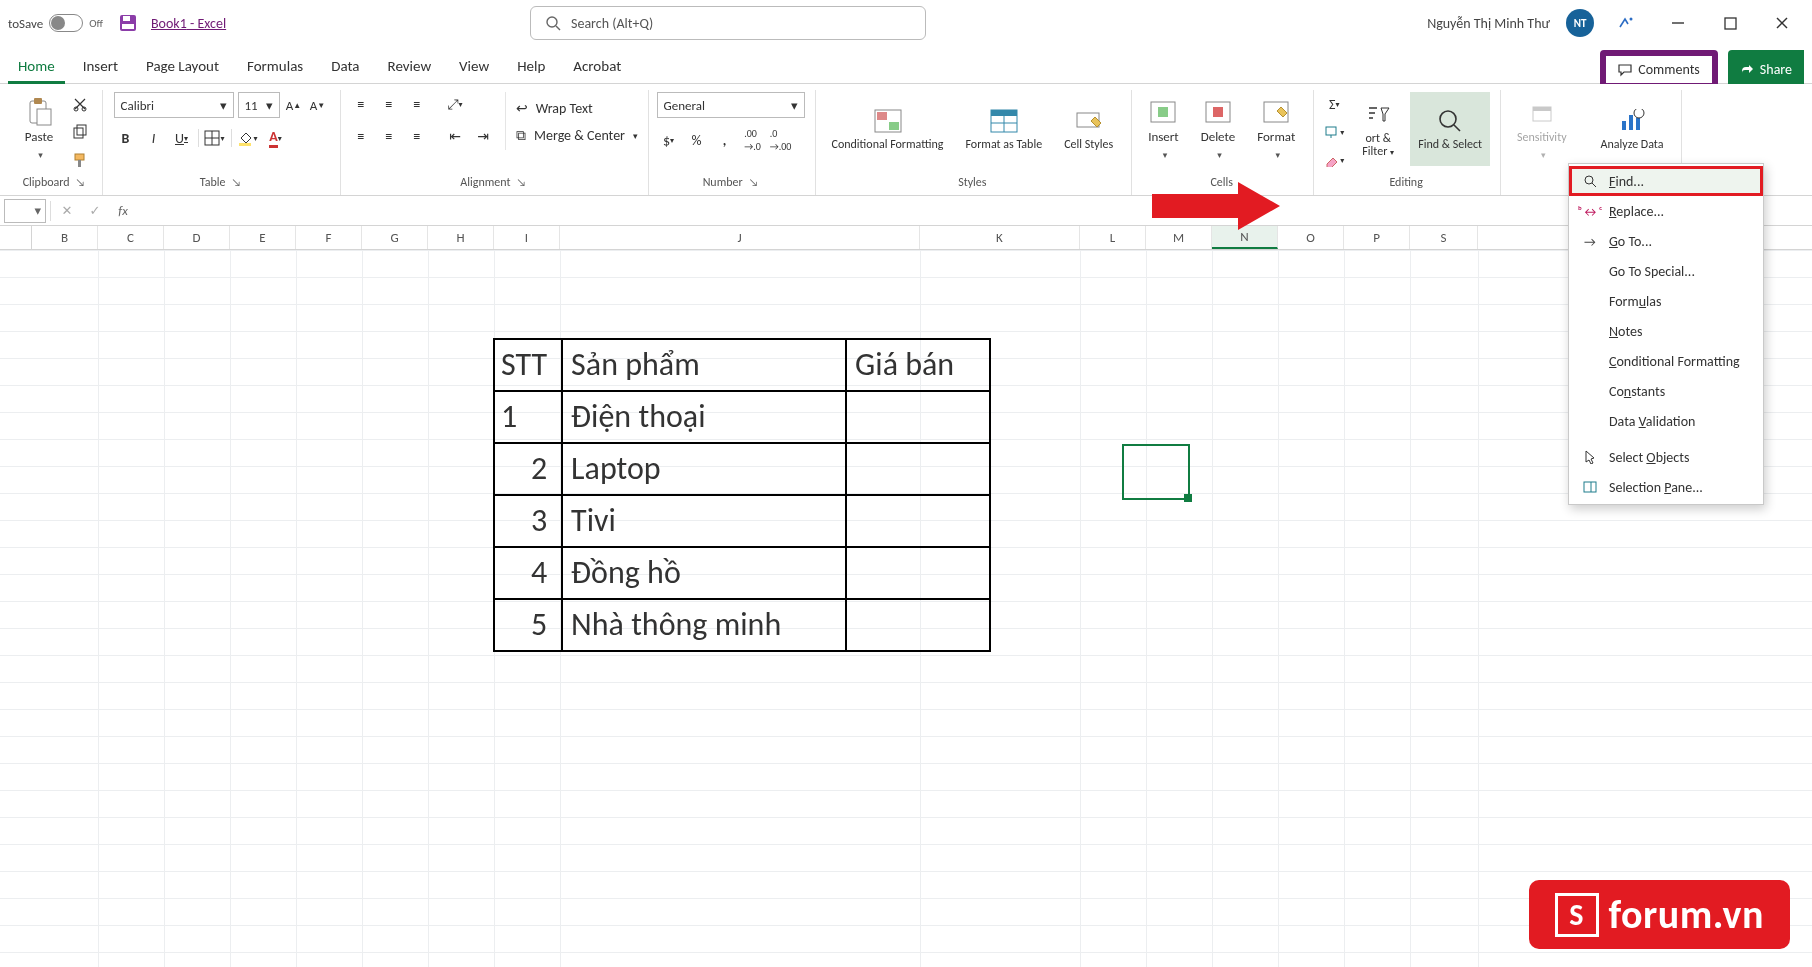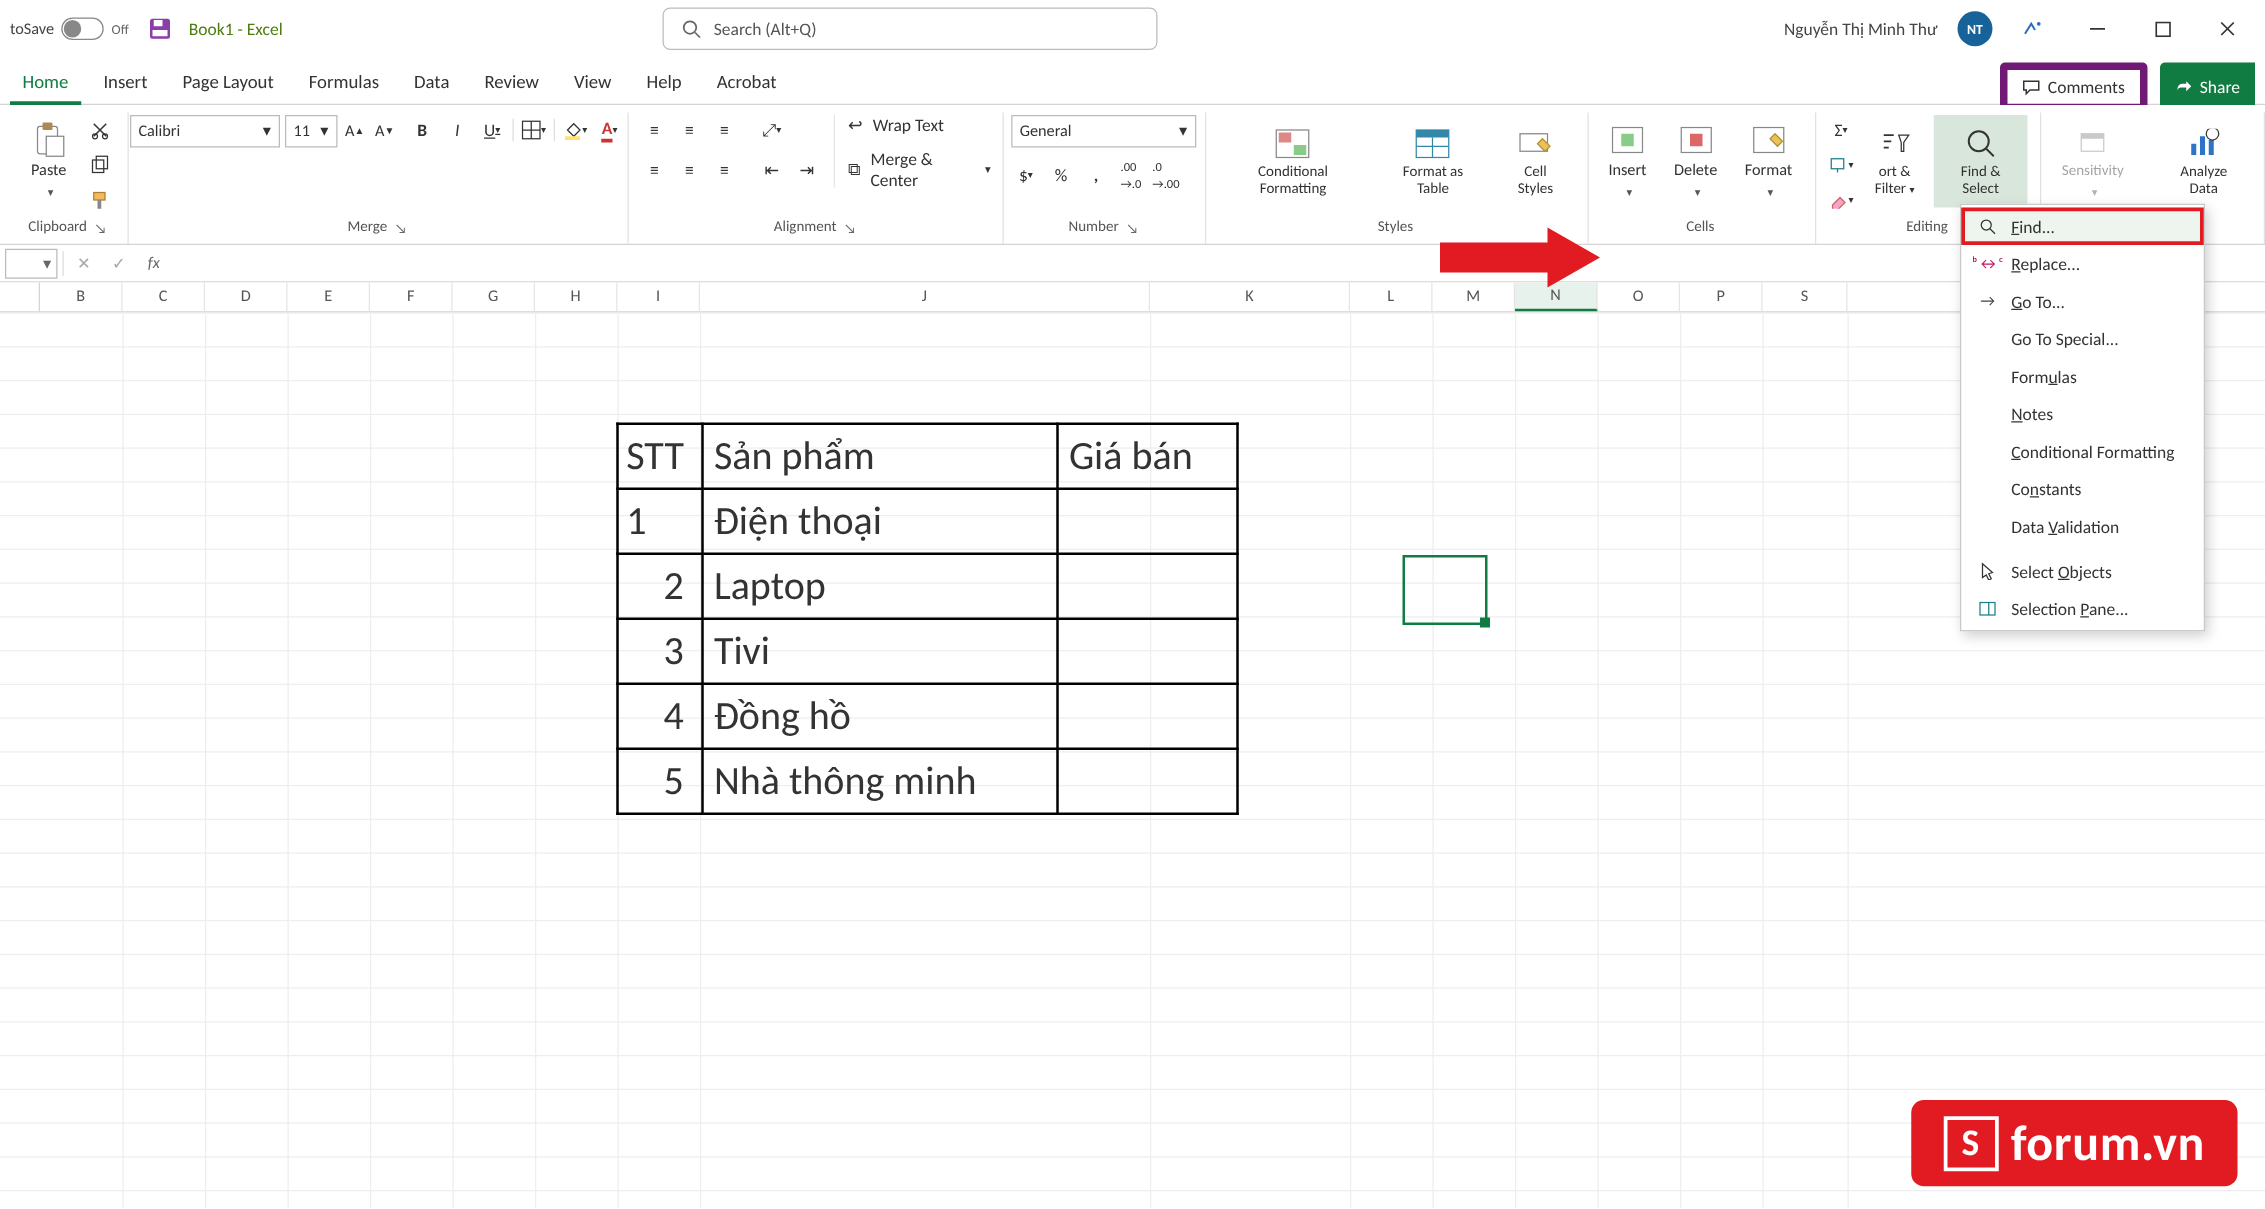--- a/index.html
+++ b/index.html
@@ -4,21 +4,21 @@
 <style>
 * { margin:0; padding:0; box-sizing:border-box; font-family:"Segoe UI", Calibri, Arial, sans-serif; }
 body { background:#fff; width:1812px; height:967px; overflow:hidden; position:relative; color:#333; }
 
 
 .title-bar { height:46px; display:flex; align-items:center; padding:0 8px; background:#fff; position:relative; }
 .autosave { display:flex; align-items:center; gap:6px; font-size:13px; color:#444; }
 .toggle { width:34px; height:18px; border:1px solid #888; border-radius:10px; position:relative; background:#fff; }
 .toggle::after { content:""; position:absolute; top:1px; left:1px; width:14px; height:14px; border-radius:50%; background:#888; }
 .save-ic { width:18px; height:18px; margin:0 14px 0 16px; display:inline-flex; align-items:center; justify-content:center;}
-.title-text { font-size:14px; color:#4d7c0f; }
+.title-text { font-size:14px; color:#701a75;text-decoration:underline; }
 .search-pill { position:absolute; left:530px; top:6px; width:396px; height:34px; border:1px solid #bbb; border-radius:6px; display:flex; align-items:center; gap:10px; padding:0 14px; color:#555; font-size:14px; }
 .title-right { position:absolute; right:0; top:0; height:46px; display:flex; align-items:center; gap:12px; padding:0 10px; }
 .avatar { width:28px; height:28px; border-radius:50%; background:#176299; color:#fff; font-size:11px; display:flex; align-items:center; justify-content:center; font-weight:600; }
 .win-btn { width:40px; height:36px; display:flex; align-items:center; justify-content:center; color:#333; font-size:14px; }
 .user-name { font-size:14px; color:#444; margin-right:4px;}
 
 
 .tabs { height:38px; display:flex; align-items:flex-end; border-bottom:1px solid #d4d4d4; padding-left:4px; gap:0; position:relative; }
 .tab { padding:8px 14px 8px; font-size:15px; color:#333; cursor:pointer; }
 .tab.active { color:#107c41; position:relative; }
@@ -208,21 +208,21 @@
           </span>
       </div>
     </div>
     <div class="group-label">
         <span>Clipboard</span>
         <span class="gicon">↘</span>
       </div>
   </div>
 
   <div class="group" style="min-width:238px;">
-    <div class="group-body" style="gap:8px;align-items:flex-start;">
+    <div class="group-body" style="flex-direction:column;gap:8px;align-items:flex-start;">
       <div class="row">
         <div class="select-box font-name">
             <span>Calibri</span>
             <span>▾</span>
           </div>
         <div class="select-box font-size">
             <span>11</span>
             <span>▾</span>
           </div>
         <span class="ribbon-ico small">A<sup style="font-size:8px">▲</sup></span>
@@ -249,21 +249,21 @@
             </svg>
             <span style="font-size:8px">▾</span>
           </span>
         <span class="ribbon-ico">
             <span style="color:#c33;border-bottom:3px solid #c33;font-weight:700">A</span>
             <span style="font-size:8px">▾</span>
           </span>
       </div>
     </div>
     <div class="group-label">
-        <span>Merge</span>
+        <span>Table</span>
         <span class="gicon">↘</span>
       </div>
   </div>
 
   <div class="group" style="min-width:300px;">
     <div class="group-body">
       <div class="stack" style="gap:8px;">
         <div class="row">
           <span class="ribbon-ico">≡</span>
           <span class="ribbon-ico">≡</span>

